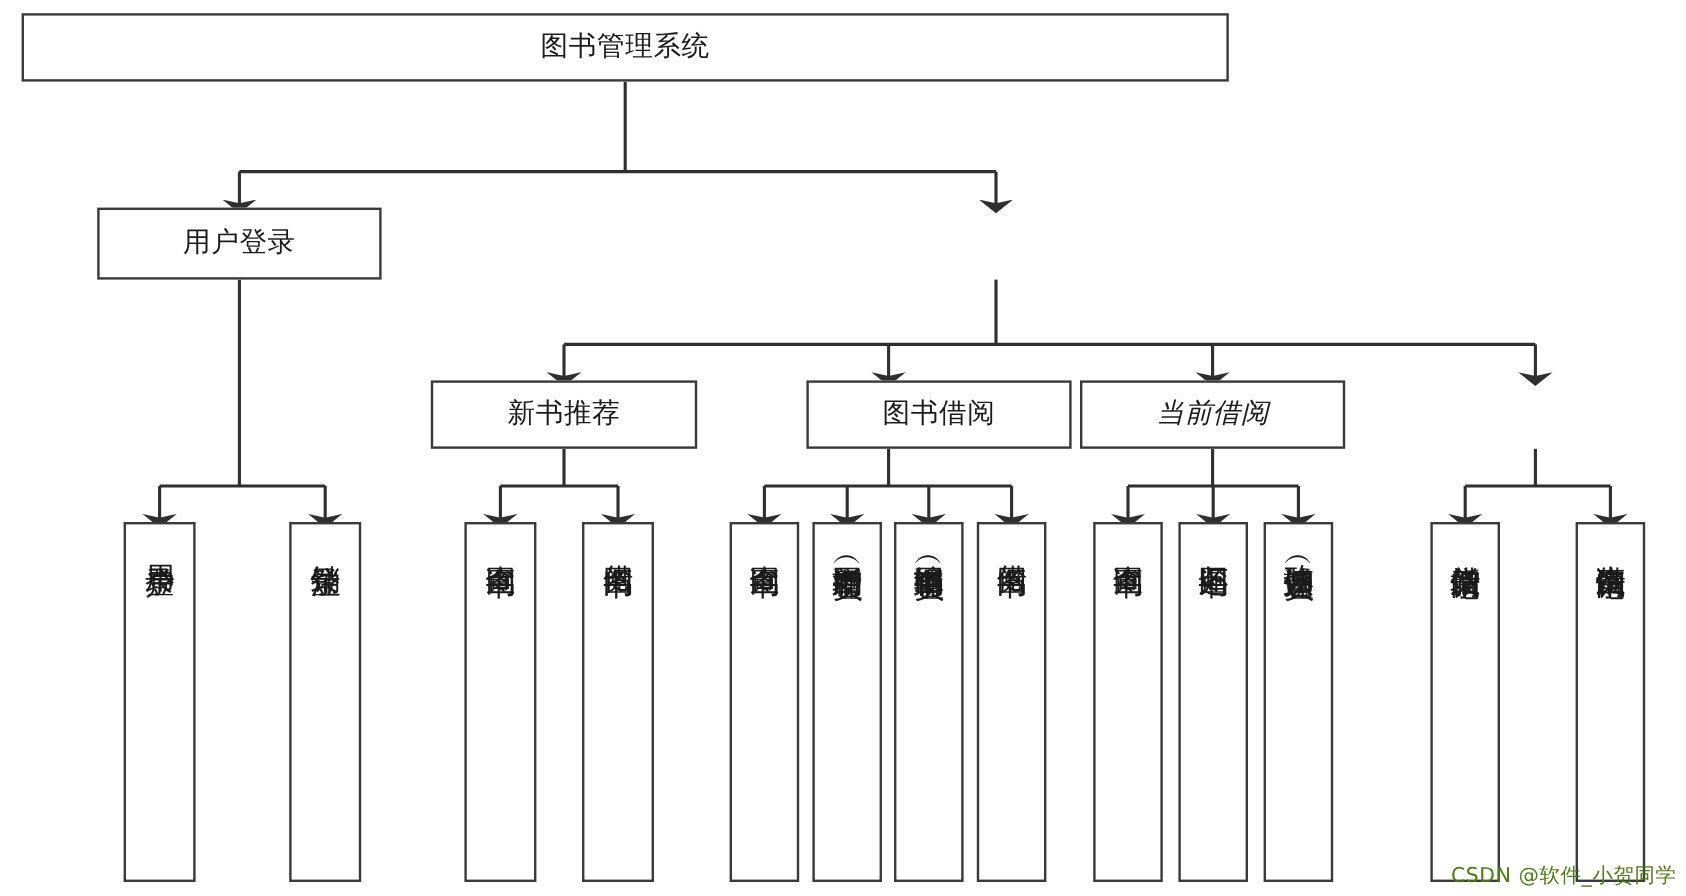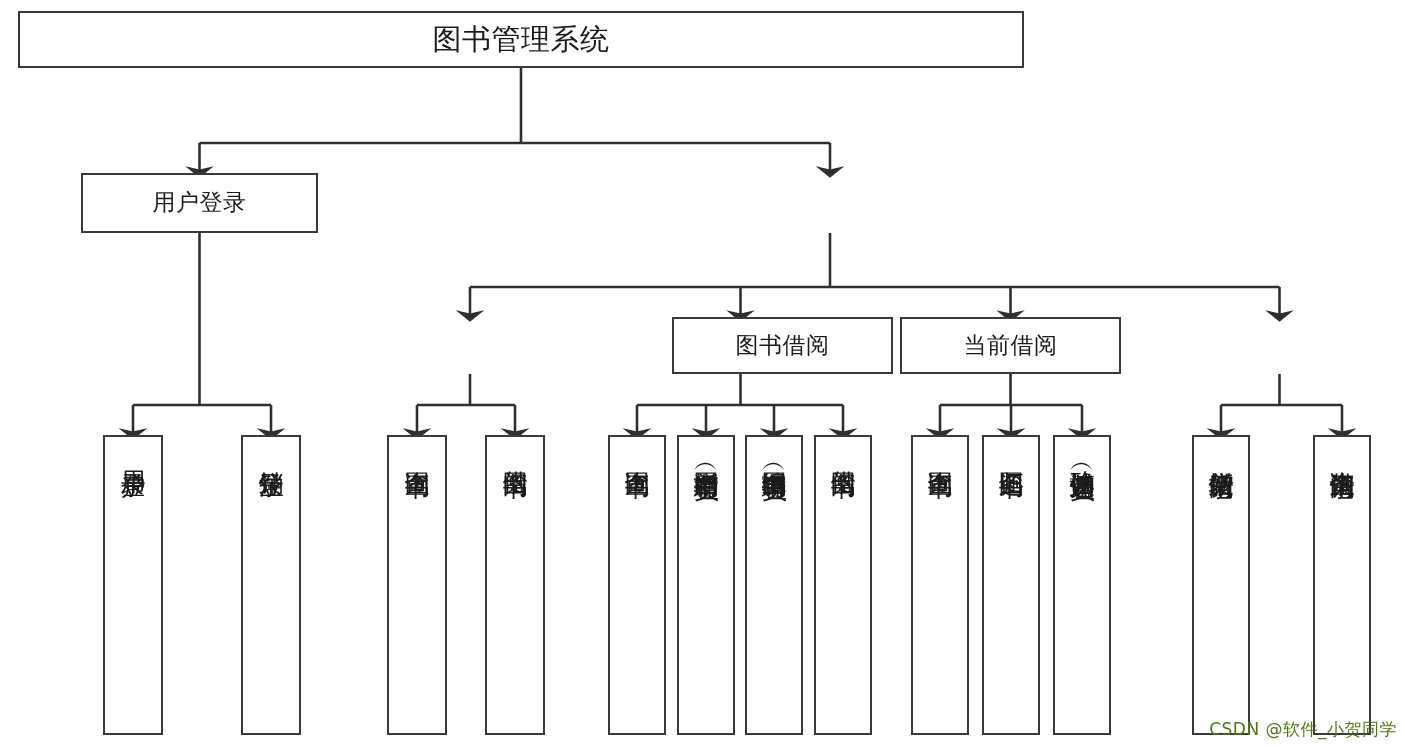--- a/index.html
+++ b/index.html
@@ -42,21 +42,21 @@
     line-height: 1.18;
     color: #1b1b1b;
   }
   
   .node.horiz .label {
     writing-mode: horizontal-tb;
     font-size: 23px;
     letter-spacing: 0.5px;
   }
   .node.root .label {
-    font-size: 29px;
+    font-size: 23px;
   }
   
   .node.vert {
     align-items: flex-start;
     padding-top: 14px;
   }
   .node.vert .label {
     writing-mode: vertical-rl;
     text-orientation: upright;
     font-size: 25px;
@@ -124,24 +124,27 @@
   </svg>
 
   <div class="node root horiz" style="left: 18px; top: 11px; width: 1006px; height: 57px;">
     <span class="label">图书管理系统</span>
   </div>
 
   <div class="node horiz" style="left: 81px; top: 173px; width: 237px; height: 60px;">
     <span class="label">用户登录</span>
   </div>
 
+  <div class="node horiz" style="left: 359px; top: 317px; width: 222px; height: 57px;">
+    <span class="label">新书推荐</span>
+  </div>
   <div class="node horiz" style="left: 630px; top: 317px; width: 221px; height: 57px; margin-left: 42px;">
     <span class="label">图书借阅</span>
   </div>
-  <div class="node horiz" style="left: 900px; top: 317px; width: 221px; height: 57px;">
+  <div class="node horiz" style="left: 900px; top: 317px; width: 221px; height: 57px; font-style: italic;">
     <span class="label">当前借阅</span>
   </div>
 
   <div class="node vert" style="left: 103px; top: 435px; width: 60px; height: 300px;">
     <span class="label">用户登录</span>
   </div>
   <div class="node vert" style="left: 241px; top: 435px; width: 60px; height: 300px;">
     <span class="label">注销登录</span>
   </div>
 

